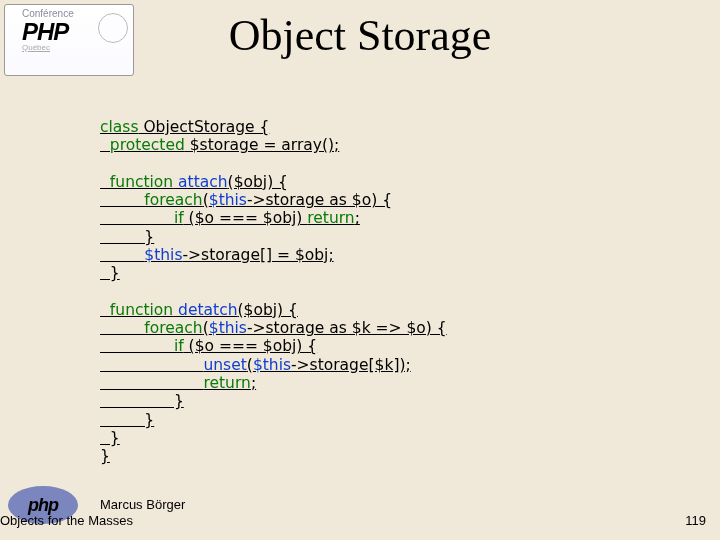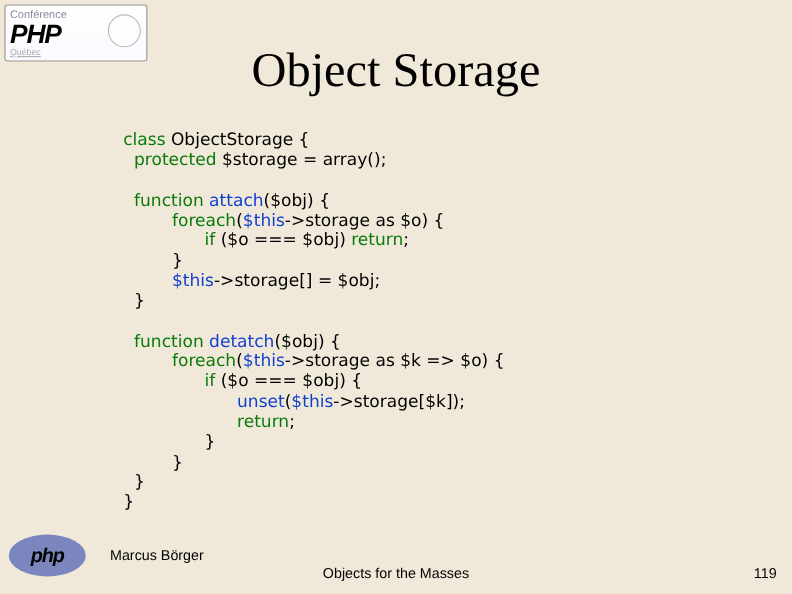--- a/index.html
+++ b/index.html
@@ -10,27 +10,27 @@
     background: #f0e8d8;
     font-family: Arial, sans-serif;
     overflow: hidden;
     position: relative;
   }
   .logo-top {
     position: absolute;
     top: 4px;
     left: 4px;
     width: 130px;
-    height: 52px;
+    height: 72px;
     background: linear-gradient(180deg, #ffffff 0%, #fafaff 100%);
     border: 1px solid #999;
     border-radius: 3px;
     font-size: 10px;
     color: #445;
-    padding: 3px 4px;
+    padding: 3px 17px;
     box-sizing: border-box;
   }
   .logo-top .conf { color:#8a8aa0; font-size:10px; }
   .logo-top .php {
     font-size: 24px;
     font-weight: bold;
     font-style: italic;
     color: #000;
     letter-spacing: -1px;
     line-height: 0.9;
@@ -44,31 +44,31 @@
   }
   .title {
     position: absolute;
     top: 10px;
     left: 0;
     width: 100%;
     text-align: center;
     font-family: "Times New Roman", serif;
     font-size: 44px;
     color: #000;
-    margin-top: 28px;
   }
   .code {
     position: absolute;
     top: 118px;
-    left: 112px;
+    left: 100px;
     font-family: "Verdana", "DejaVu Sans", sans-serif;
     font-size: 15.5px;
     line-height: 1.18;
     white-space: pre;
     color: #000;
+    text-decoration: underline;
   }
   .kw-g { color: #0a7a0a; } 
   .kw-b { color: #1040d0; } 
   .logo-bottom {
     position: absolute;
     left: 8px;
     bottom: 16px;
     width: 70px;
     height: 38px;
     background: #7a86bd;
@@ -88,21 +88,21 @@
     position:absolute;
     left: 100px;
     bottom: 28px;
     font-size: 13px;
     color:#000;
   }
   .footer-center {
     position:absolute;
     left: 0; width:100%;
     bottom: 12px;
-    text-align:center;
+    text-align:left;
     font-size: 13px;
     color:#000;
   }
   .footer-page {
     position:absolute;
     right: 14px;
     bottom: 12px;
     font-size: 13px;
     color:#000;
     margin-left:36px;

